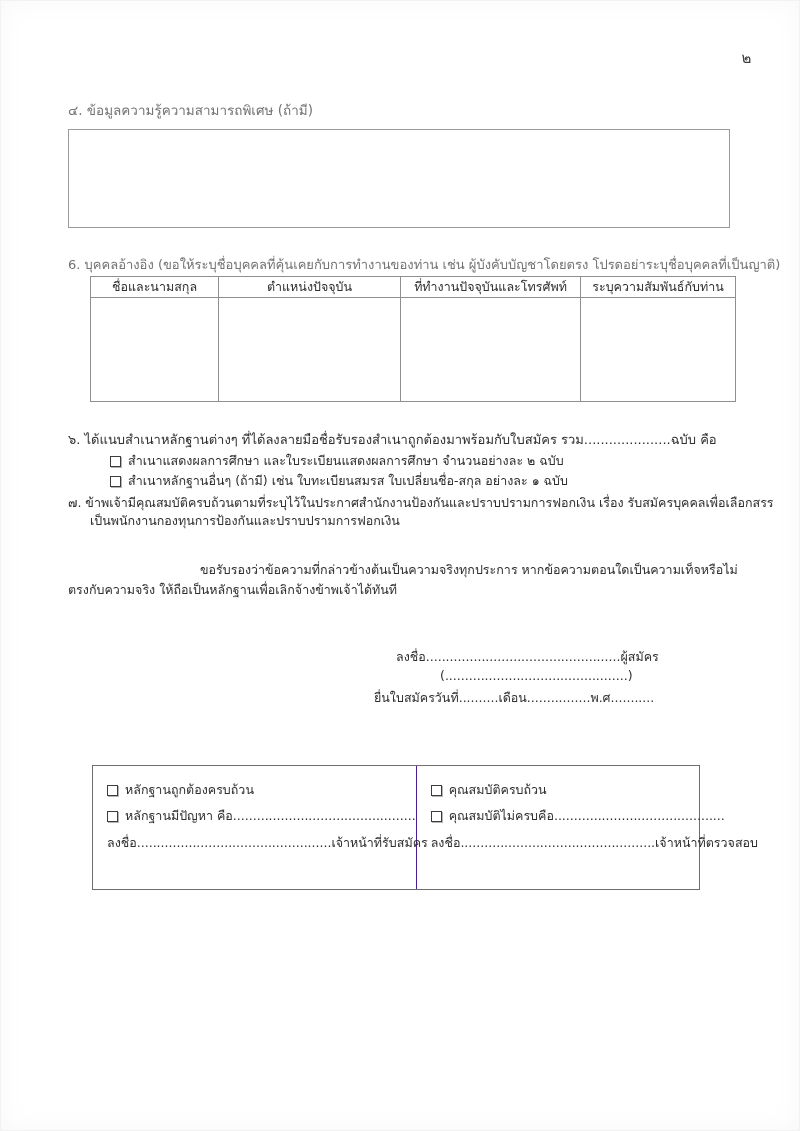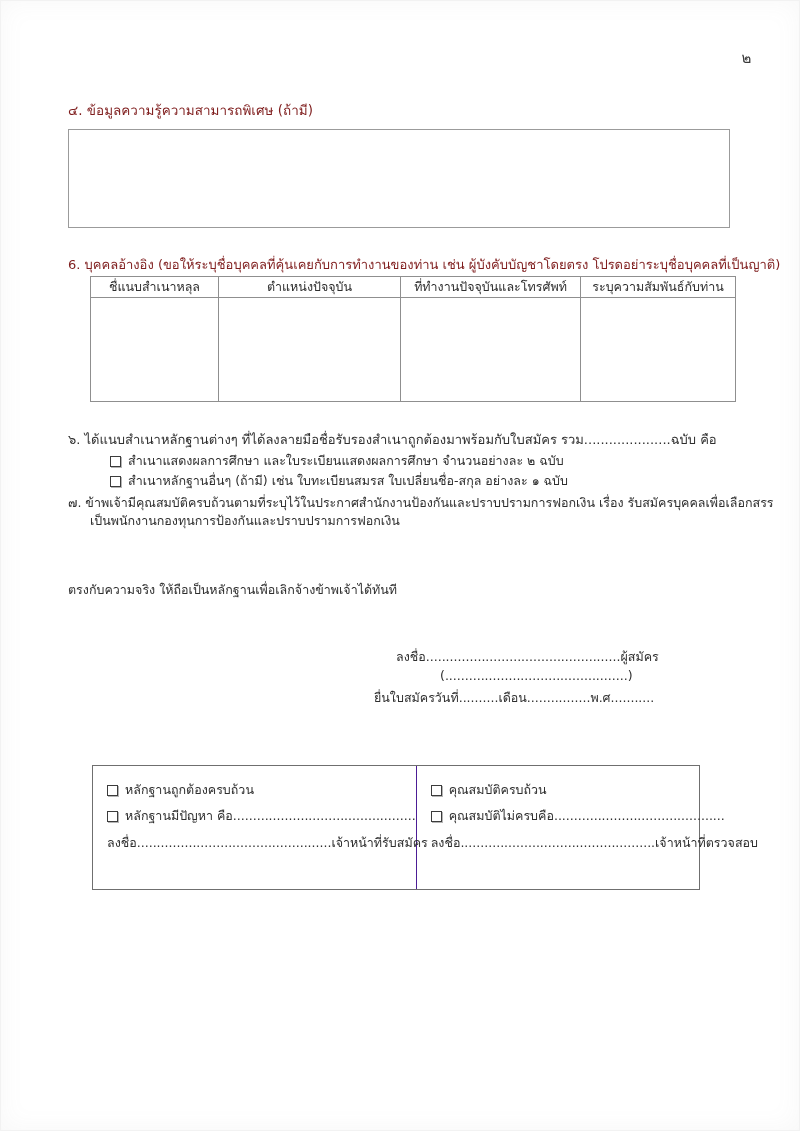--- a/index.html
+++ b/index.html
@@ -31,21 +31,21 @@
     top: 46px;
     font-size: 15px;
     color: #3a3a3a;
     letter-spacing: 0.5px;
   }
 
   .sec-heading {
     position: absolute;
     font-size: 13.5px;
     line-height: 1.45;
-    color: #7f1d1d;
+    color: #737373;
     white-space: nowrap;
   }
 
   
   #sec4-heading { left: 68px; top: 101px; }
   #sec4-box {
     position: absolute;
     left: 68px;
     top: 129px;
     width: 662px;
@@ -169,21 +169,21 @@
 
   <div class="page-number">๒</div>
 
   <div class="sec-heading" id="sec4-heading">๔. ข้อมูลความรู้ความสามารถพิเศษ (ถ้ามี)</div>
   <div id="sec4-box"></div>
 
   <div class="sec-heading" id="sec5-heading">6. บุคคลอ้างอิง (ขอให้ระบุชื่อบุคคลที่คุ้นเคยกับการทำงานของท่าน เช่น ผู้บังคับบัญชาโดยตรง โปรดอย่าระบุชื่อบุคคลที่เป็นญาติ)</div>
   <table id="sec5-table">
     <thead>
       <tr>
-        <th style="width:128px">ชื่แนบสำเนาหลุล</th>
+        <th style="width:128px">ชื่อและนามสกุล</th>
         <th style="width:182px">ตำแหน่งปัจจุบัน</th>
         <th style="width:180px">ที่ทำงานปัจจุบันและโทรศัพท์</th>
         <th style="width:155px">ระบุความสัมพันธ์กับท่าน</th>
       </tr>
     </thead>
     <tbody>
       <tr>
         <td></td>
         <td></td>
         <td></td>
@@ -200,20 +200,21 @@
   </div>
 
   <div class="check-row" id="check6b">
     <span class="checkbox"></span>
     <span>สำเนาหลักฐานอื่นๆ (ถ้ามี) เช่น ใบทะเบียนสมรส ใบเปลี่ยนชื่อ-สกุล อย่างละ ๑ ฉบับ</span>
   </div>
 
   <div class="item-line" id="item7a">๗. ข้าพเจ้ามีคุณสมบัติครบถ้วนตามที่ระบุไว้ในประกาศสำนักงานป้องกันและปราบปรามการฟอกเงิน เรื่อง รับสมัครบุคคลเพื่อเลือกสรร</div>
   <div class="item-line" id="item7b">เป็นพนักงานกองทุนการป้องกันและปราบปรามการฟอกเงิน</div>
 
+  <div id="certify-a">ขอรับรองว่าข้อความที่กล่าวข้างต้นเป็นความจริงทุกประการ หากข้อความตอนใดเป็นความเท็จหรือไม่</div>
   <div id="certify-b">ตรงกับความจริง  ให้ถือเป็นหลักฐานเพื่อเลิกจ้างข้าพเจ้าได้ทันที</div>
 
   <div class="sig-line" id="sig-applicant">ลงชื่อ.................................................ผู้สมัคร</div>
   <div class="sig-line" id="sig-paren">(..............................................)</div>
   <div class="sig-line" id="sig-date">ยื่นใบสมัครวันที่..........เดือน................พ.ศ...........</div>
 
   <div id="official-box">
 
     <div class="official-col left">
       <div class="official-check">

